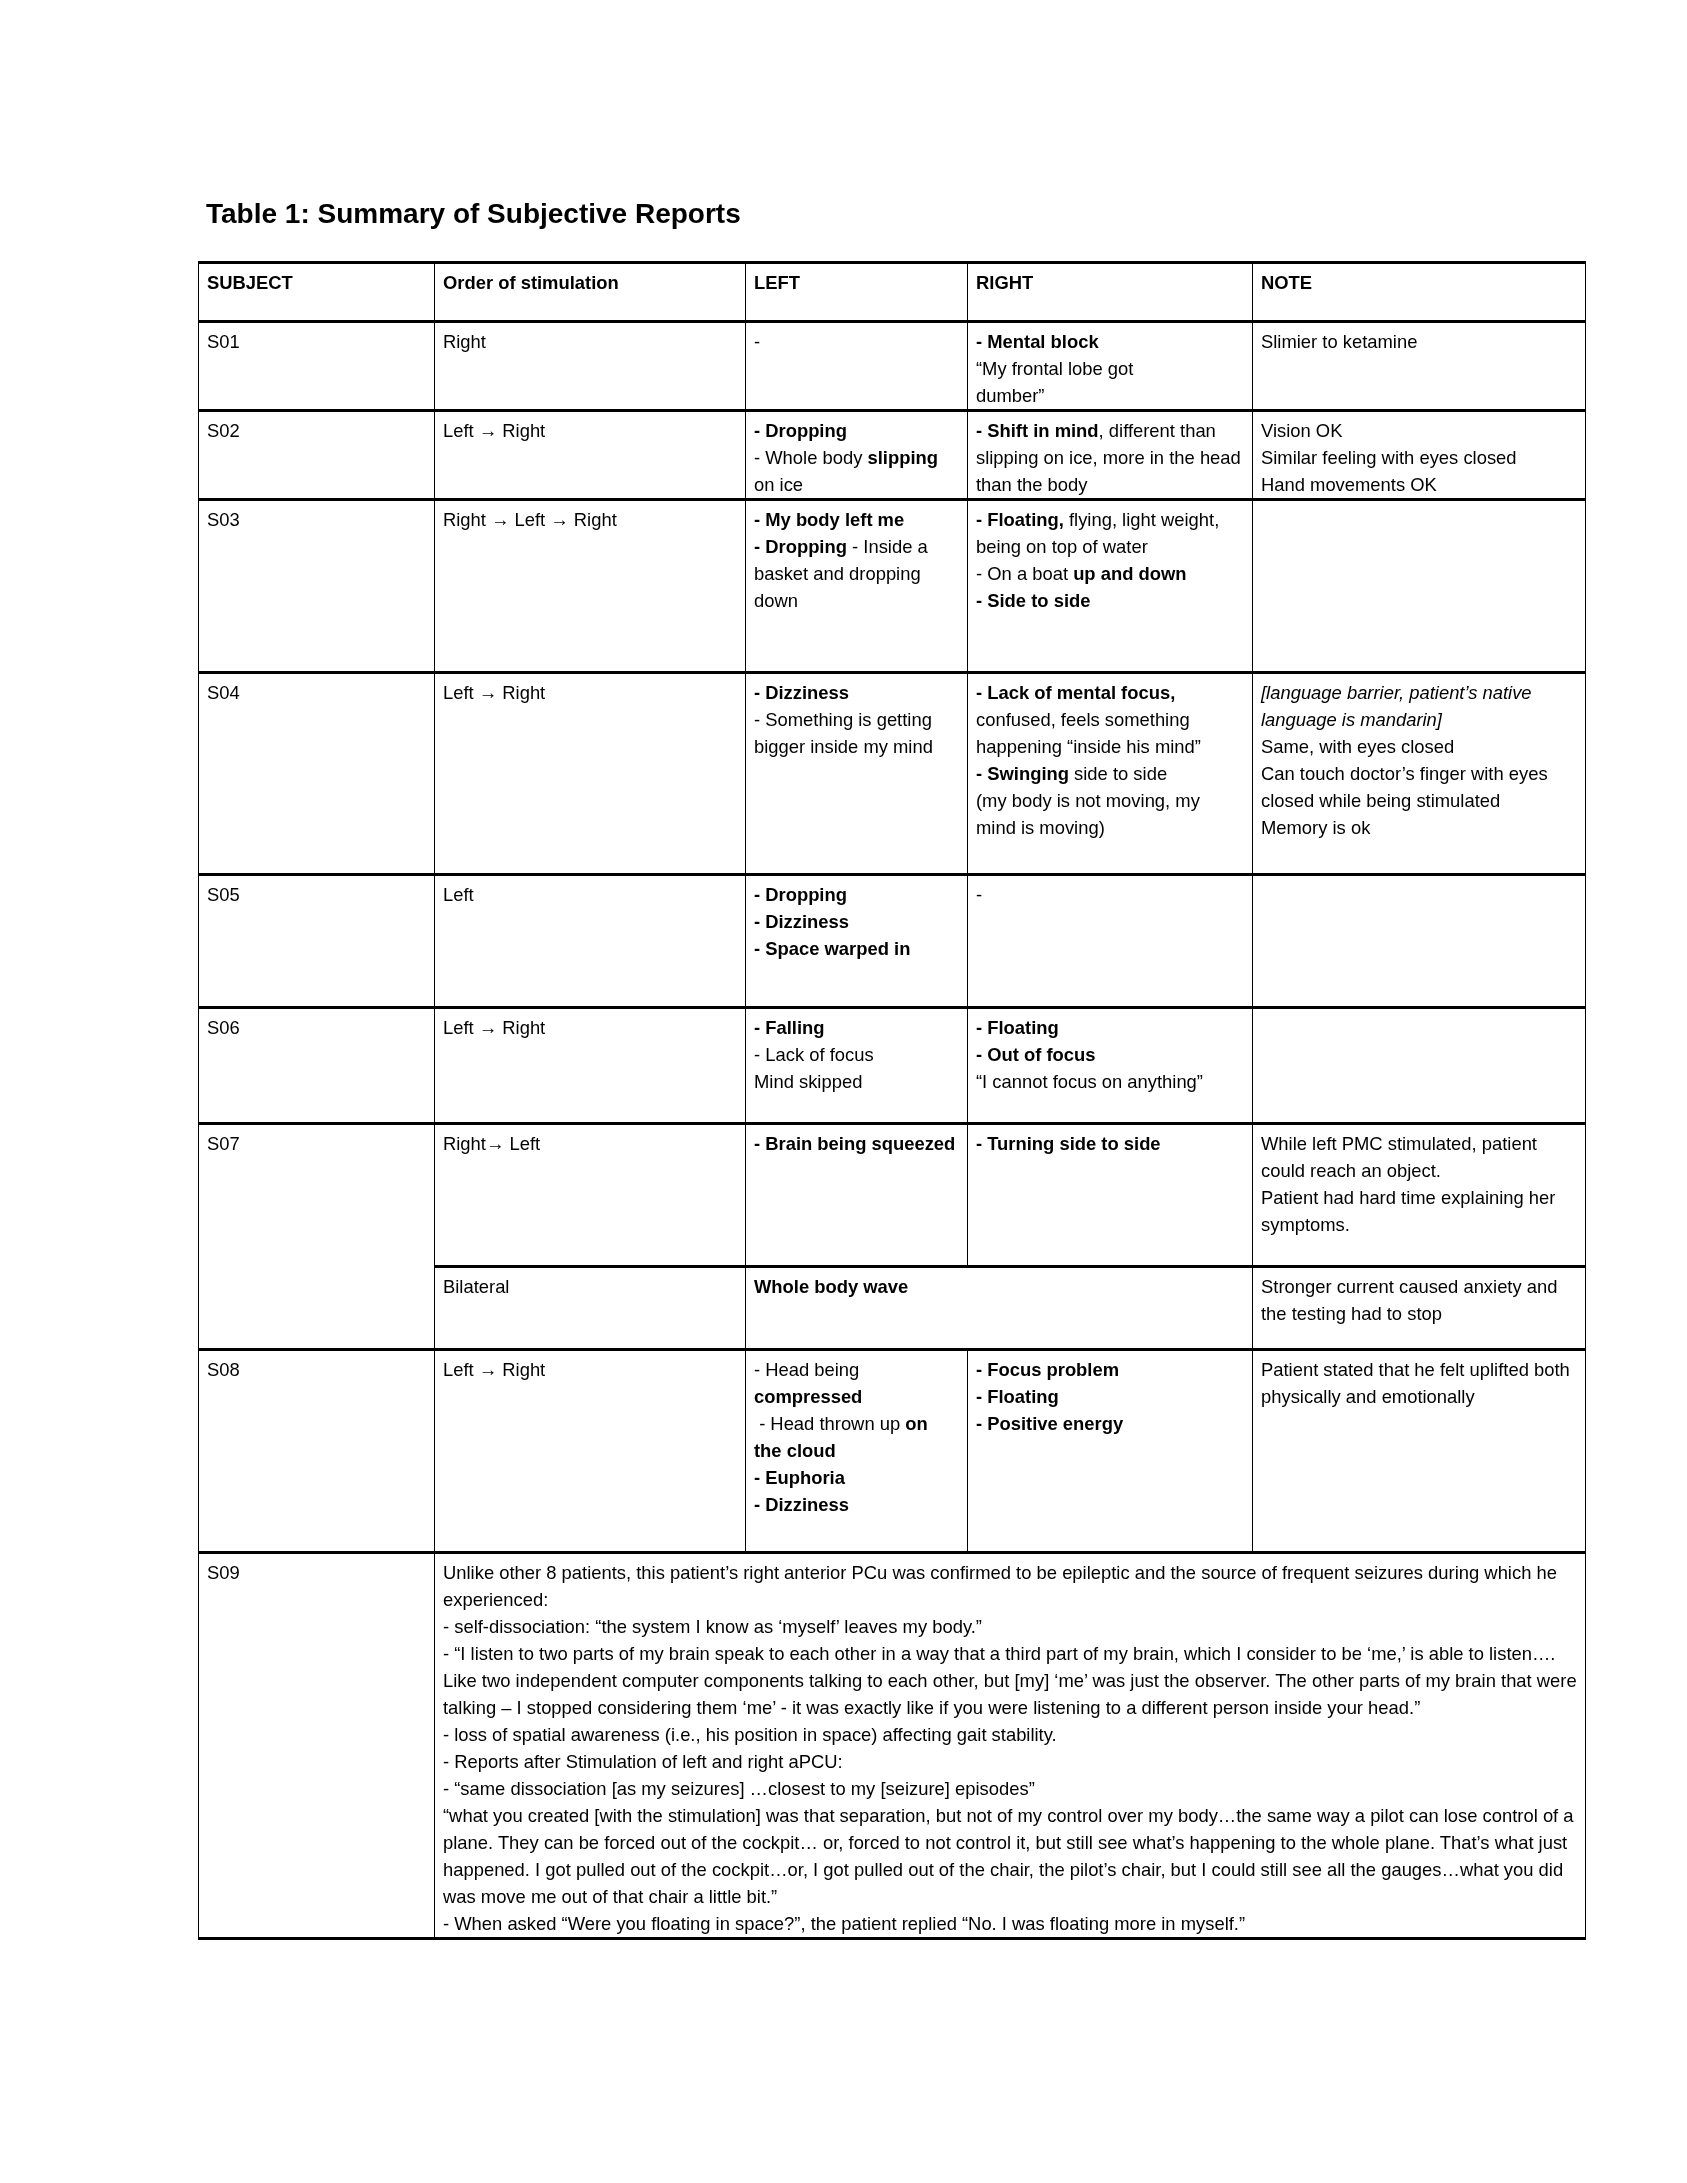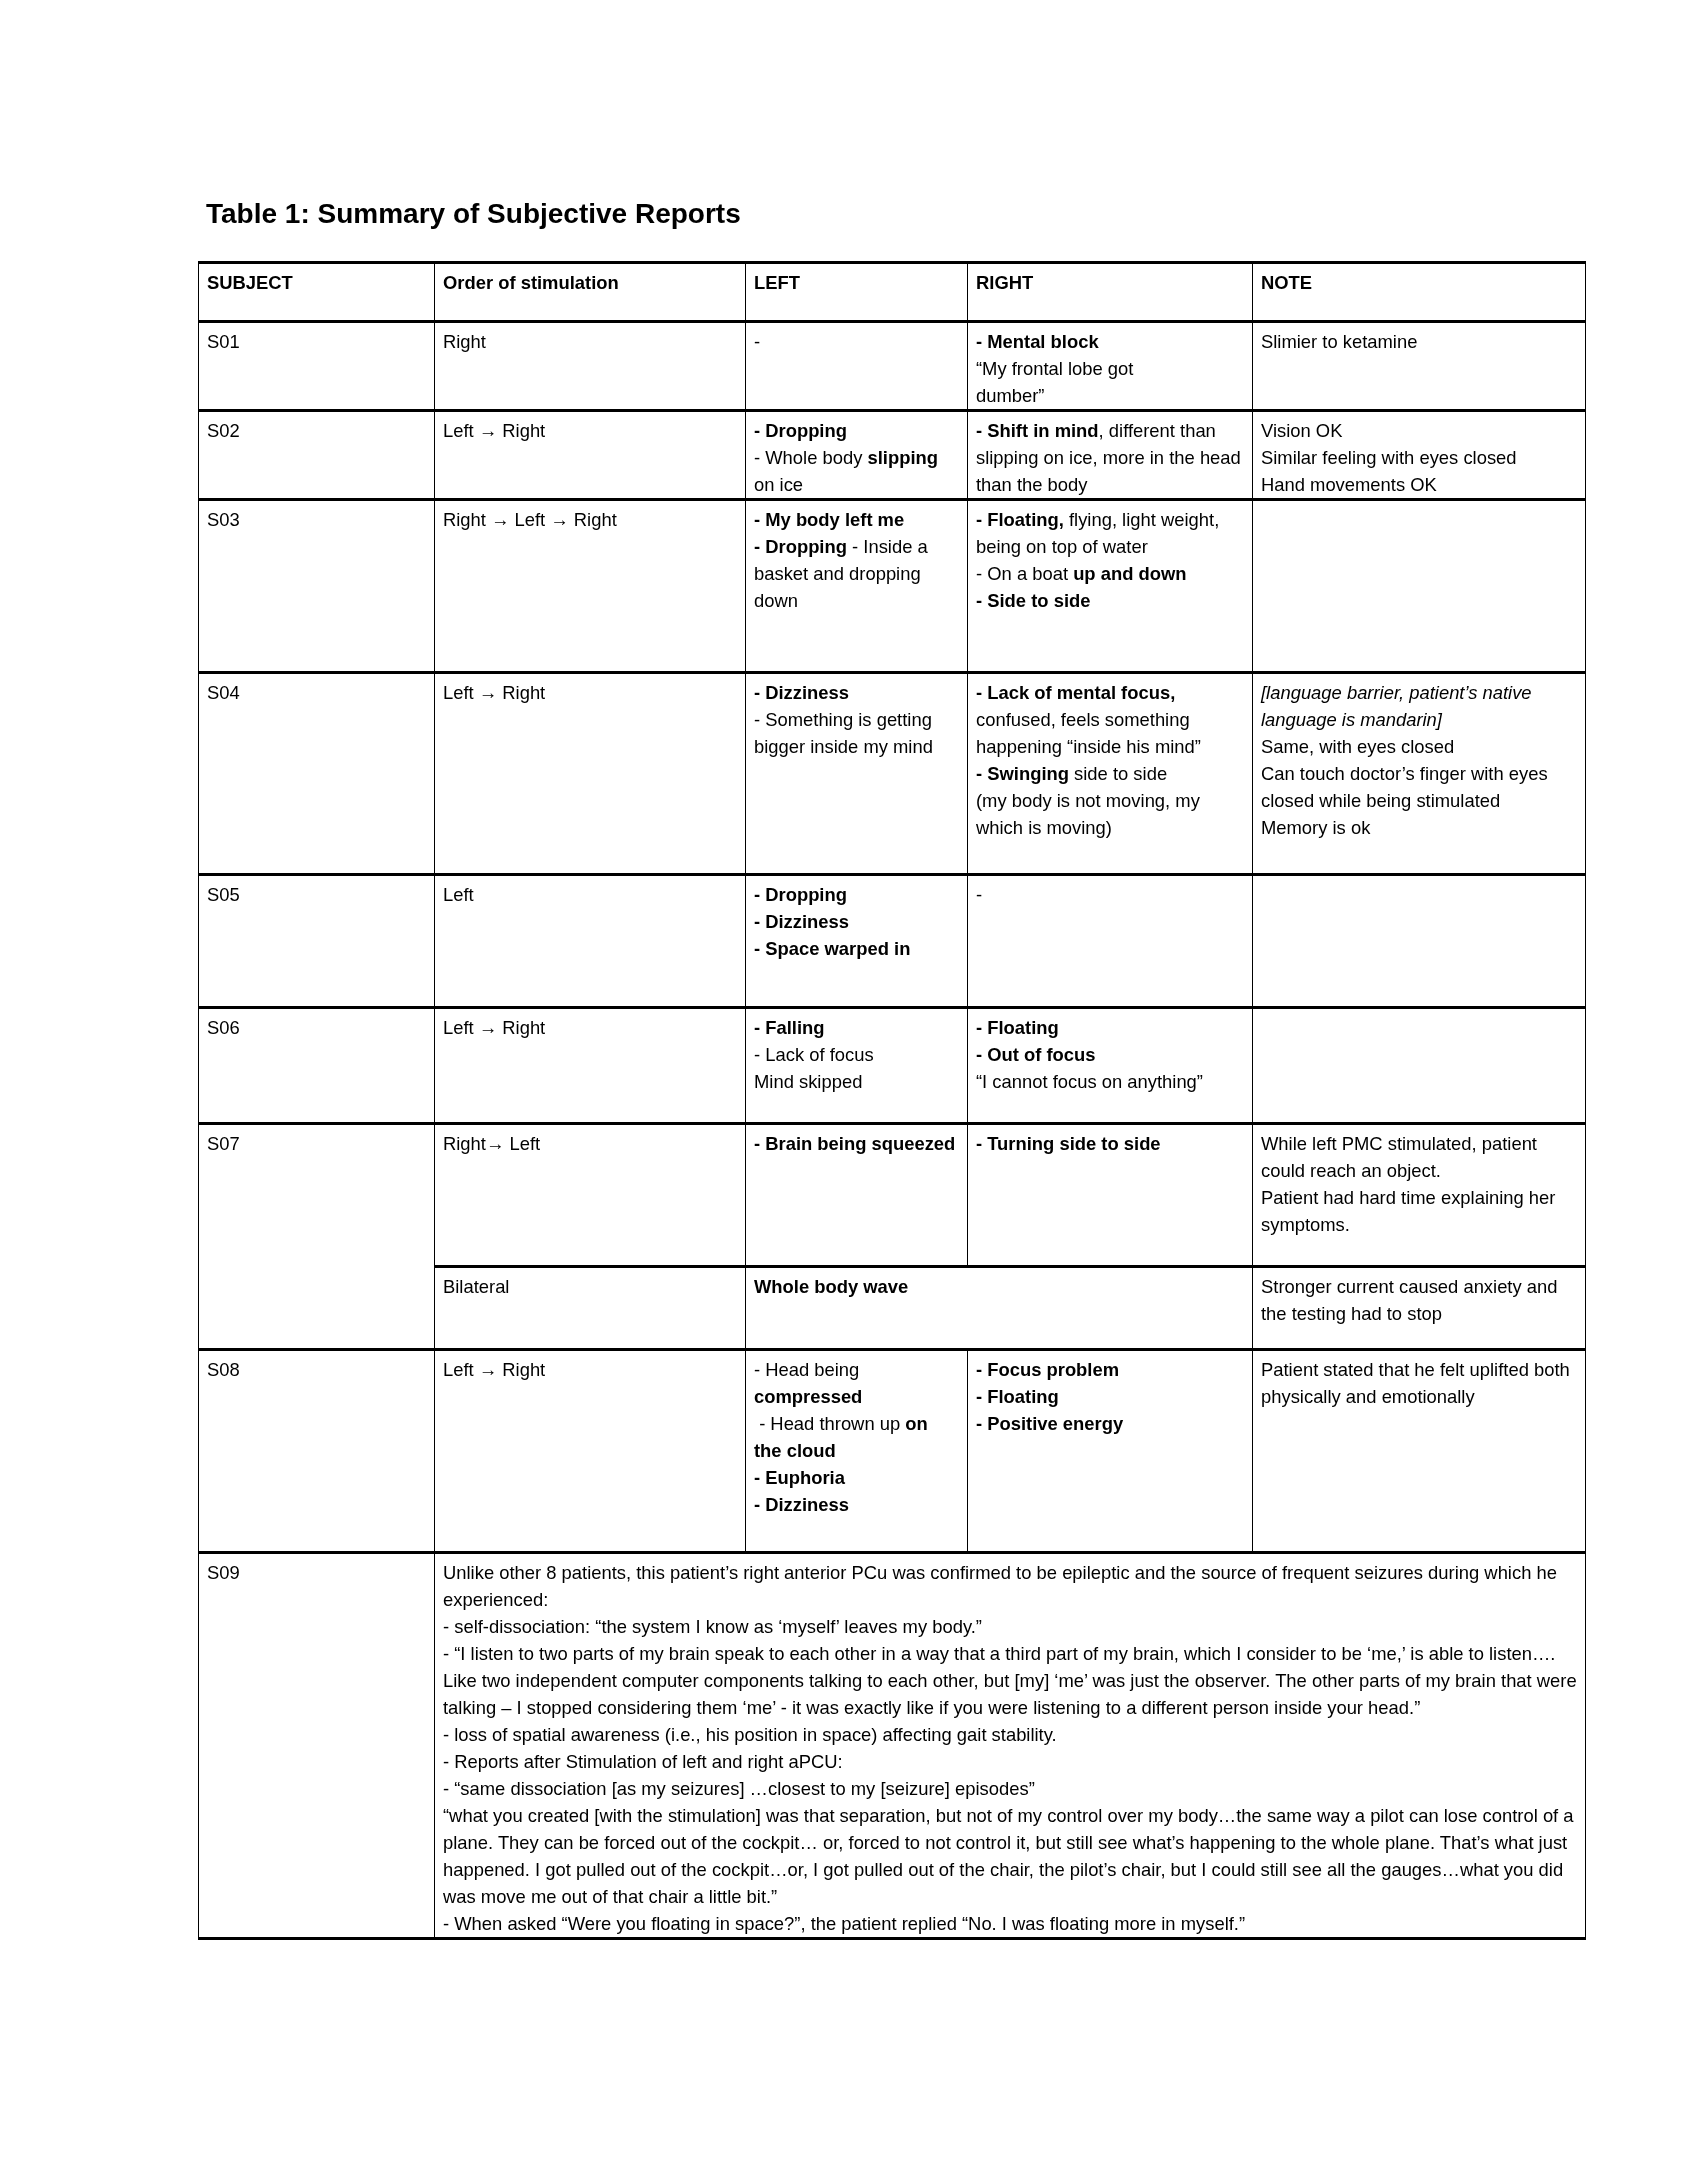--- a/index.html
+++ b/index.html
@@ -145,21 +145,21 @@
     <tr class="r-s04">
       <td>S04</td>
       <td>Left → Right</td>
       <td>
             <div class="para"><span class="b">- Dizziness</span></div>
             <div class="para"><span>- Something is getting bigger inside my mind</span></div>
           </td>
       <td>
             <div class="para"><span class="b">- Lack of mental focus,</span><span> confused, feels something happening “inside his mind”</span></div>
             <div class="para"><span class="b">- Swinging</span><span> side to side</span></div>
-            <div class="para"><span>(my body is not moving, my which is moving)</span></div>
+            <div class="para"><span>(my body is not moving, my mind is moving)</span></div>
           </td>
       <td>
             <div class="para"><span class="i">[language barrier, patient’s native language is mandarin]</span></div>
             <div class="para"><span>Same, with eyes closed</span></div>
             <div class="para"><span>Can touch doctor’s finger with eyes closed while being stimulated</span></div>
             <div class="para"><span>Memory is ok</span></div>
           </td>
     </tr>
 
     <tr class="r-s05">

